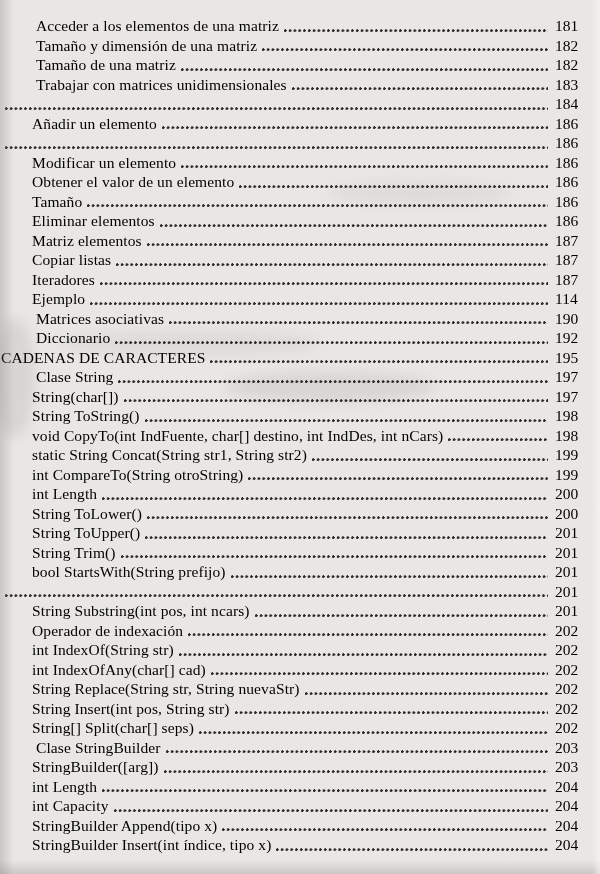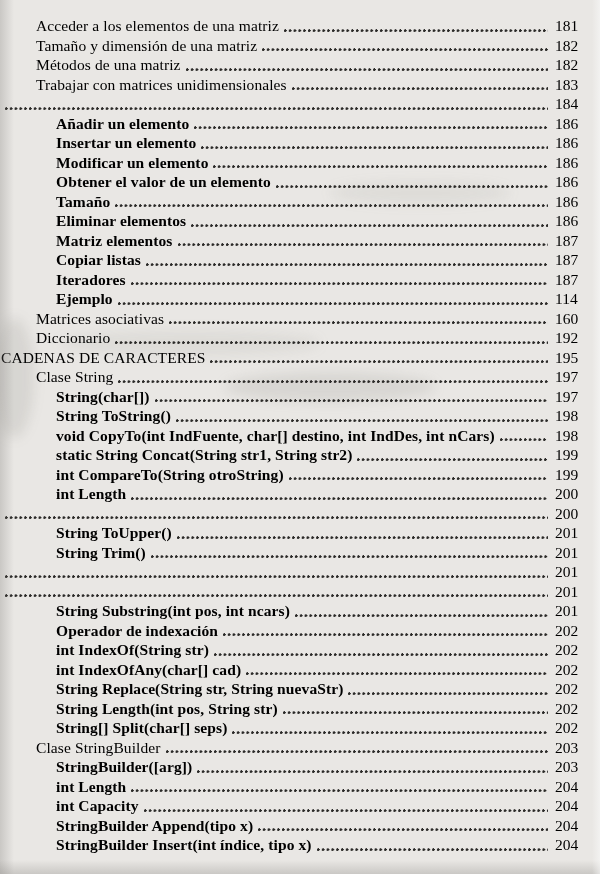--- a/index.html
+++ b/index.html
@@ -49,21 +49,21 @@
     display:flex;
     align-items:baseline;
     height:19.5px;
     line-height:19.5px;
     font-size:15.5px;
     white-space:nowrap;
   }
   .toc-row .toc-label{flex:0 0 auto;letter-spacing:0.1px;}
   .indent-0 .toc-label{padding-left:1px;}
   .indent-1 .toc-label{padding-left:36px;}
-  .indent-2 .toc-label{padding-left:56px;font-weight:bold;}
+  .indent-2 .toc-label{padding-left:32px;}
   .leader{
     flex:1 1 auto;
     align-self:flex-end;
     height:5px;
     margin:0 7px 3px 5px;
     background-image:radial-gradient(circle at 1.3px 2.6px, #2b2a28 1.15px, rgba(0,0,0,0) 1.5px);
     background-size:4.8px 5px;
     background-repeat:repeat-x;
     background-position:left bottom;
     min-width:10px;
@@ -88,40 +88,39 @@
     <span class="toc-label">Acceder a los elementos de una matriz</span>
     <span class="leader"></span>
     <span class="toc-page-num">181</span>
   </div>
       <div class="toc-row indent-1">
     <span class="toc-label">Tamaño y dimensión de una matriz</span>
     <span class="leader"></span>
     <span class="toc-page-num">182</span>
   </div>
       <div class="toc-row indent-1">
-    <span class="toc-label">Métodos de una matriz</span>
+    <span class="toc-label">Tamaño de una matriz</span>
     <span class="leader"></span>
     <span class="toc-page-num">182</span>
   </div>
       <div class="toc-row indent-1">
     <span class="toc-label">Trabajar con matrices unidimensionales</span>
     <span class="leader"></span>
     <span class="toc-page-num">183</span>
   </div>
       <div class="toc-row indent-1">
     <span class="leader"></span>
     <span class="toc-page-num">184</span>
   </div>
       <div class="toc-row indent-2">
     <span class="toc-label">Añadir un elemento</span>
     <span class="leader"></span>
     <span class="toc-page-num">186</span>
   </div>
       <div class="toc-row indent-2">
-    <span class="toc-label">Insertar un elemento</span>
     <span class="leader"></span>
     <span class="toc-page-num">186</span>
   </div>
       <div class="toc-row indent-2">
     <span class="toc-label">Modificar un elemento</span>
     <span class="leader"></span>
     <span class="toc-page-num">186</span>
   </div>
       <div class="toc-row indent-2">
     <span class="toc-label">Obtener el valor de un elemento</span>
@@ -154,21 +153,21 @@
     <span class="toc-page-num">187</span>
   </div>
       <div class="toc-row indent-2">
     <span class="toc-label">Ejemplo</span>
     <span class="leader"></span>
     <span class="toc-page-num">114</span>
   </div>
       <div class="toc-row indent-1">
     <span class="toc-label">Matrices asociativas</span>
     <span class="leader"></span>
-    <span class="toc-page-num">160</span>
+    <span class="toc-page-num">190</span>
   </div>
       <div class="toc-row indent-1">
     <span class="toc-label">Diccionario</span>
     <span class="leader"></span>
     <span class="toc-page-num">192</span>
   </div>
       <div class="toc-row indent-0">
     <span class="toc-label">CADENAS DE CARACTERES</span>
     <span class="leader"></span>
     <span class="toc-page-num">195</span>
@@ -202,34 +201,36 @@
     <span class="toc-label">int CompareTo(String otroString)</span>
     <span class="leader"></span>
     <span class="toc-page-num">199</span>
   </div>
       <div class="toc-row indent-2">
     <span class="toc-label">int Length</span>
     <span class="leader"></span>
     <span class="toc-page-num">200</span>
   </div>
       <div class="toc-row indent-2">
+    <span class="toc-label">String ToLower()</span>
     <span class="leader"></span>
     <span class="toc-page-num">200</span>
   </div>
       <div class="toc-row indent-2">
     <span class="toc-label">String ToUpper()</span>
     <span class="leader"></span>
     <span class="toc-page-num">201</span>
   </div>
       <div class="toc-row indent-2">
     <span class="toc-label">String Trim()</span>
     <span class="leader"></span>
     <span class="toc-page-num">201</span>
   </div>
       <div class="toc-row indent-2">
+    <span class="toc-label">bool StartsWith(String prefijo)</span>
     <span class="leader"></span>
     <span class="toc-page-num">201</span>
   </div>
       <div class="toc-row indent-2">
     <span class="leader"></span>
     <span class="toc-page-num">201</span>
   </div>
       <div class="toc-row indent-2">
     <span class="toc-label">String Substring(int pos, int ncars)</span>
     <span class="leader"></span>
@@ -249,21 +250,21 @@
     <span class="toc-label">int IndexOfAny(char[] cad)</span>
     <span class="leader"></span>
     <span class="toc-page-num">202</span>
   </div>
       <div class="toc-row indent-2">
     <span class="toc-label">String Replace(String str, String nuevaStr)</span>
     <span class="leader"></span>
     <span class="toc-page-num">202</span>
   </div>
       <div class="toc-row indent-2">
-    <span class="toc-label">String Length(int pos, String str)</span>
+    <span class="toc-label">String Insert(int pos, String str)</span>
     <span class="leader"></span>
     <span class="toc-page-num">202</span>
   </div>
       <div class="toc-row indent-2">
     <span class="toc-label">String[] Split(char[] seps)</span>
     <span class="leader"></span>
     <span class="toc-page-num">202</span>
   </div>
       <div class="toc-row indent-1">
     <span class="toc-label">Clase StringBuilder</span>

